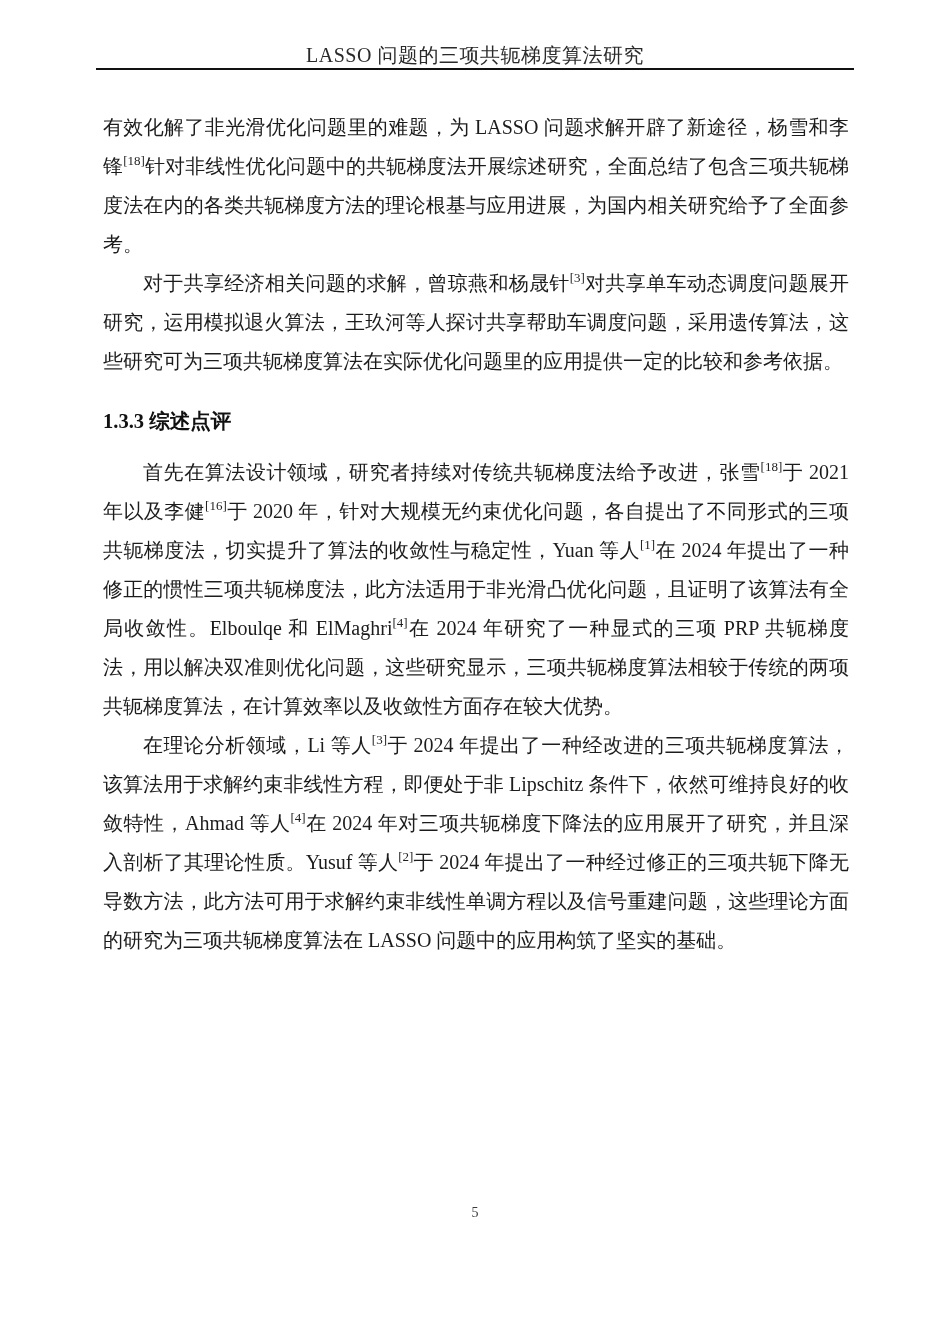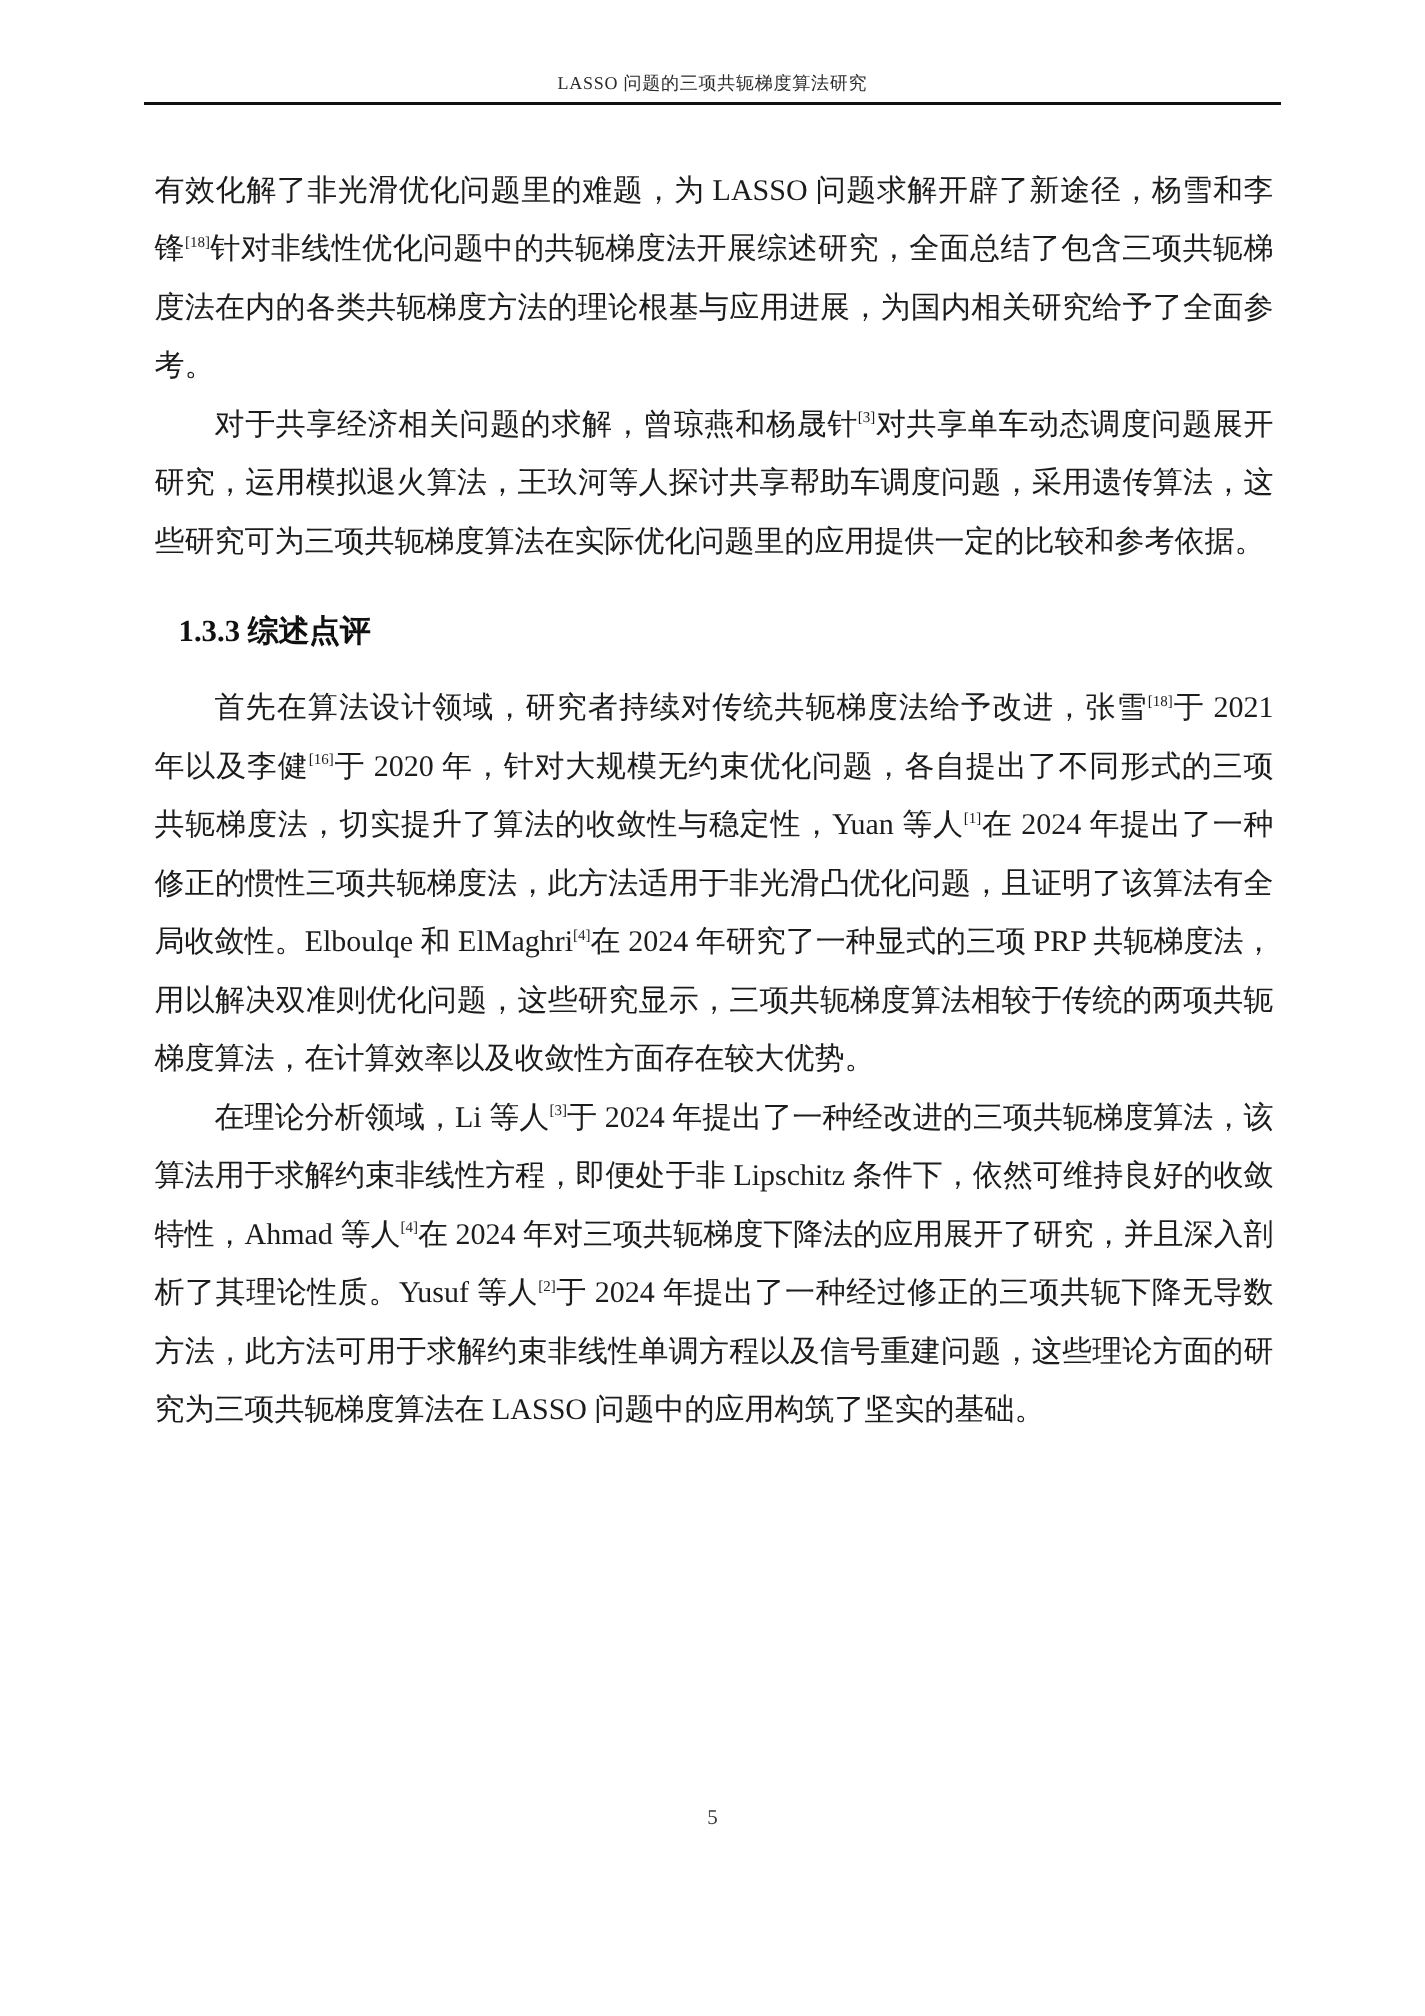--- a/index.html
+++ b/index.html
@@ -20,21 +20,21 @@
   
   .page-header {
     position: absolute;
     top: 0;
     left: 0;
     right: 0;
     padding-top: 45px;
   }
   .header-title {
     text-align: center;
-    font-size: 12px;
+    font-size: 20px;
     letter-spacing: 0.5px;
     color: #2a2a2a;
     line-height: 20px;
   }
   .header-rule {
     margin: 3px auto 0 auto;
     width: 758px;
     height: 0;
     border-top: 2.2px solid #111111;
   }
@@ -50,27 +50,27 @@
     font-size: 20px;
     line-height: 39px;
     text-align: justify;
     word-break: break-all;
     color: #1c1c1c;
   }
   .para.indent {
     text-indent: 2em;
   }
   .para sup {
-    font-size: 10px;
+    font-size: 13px;
     line-height: 0;
     vertical-align: super;
     letter-spacing: 0;
   }
   .sec-heading {
-    margin: 25px 0 17px 16px;
+    margin: 25px 0 17px 0;
     font-size: 20.5px;
     font-weight: bold;
     line-height: 30px;
     color: #111111;
   }
   
   .page-footer {
     position: absolute;
     top: 1203px;
     left: 0;

